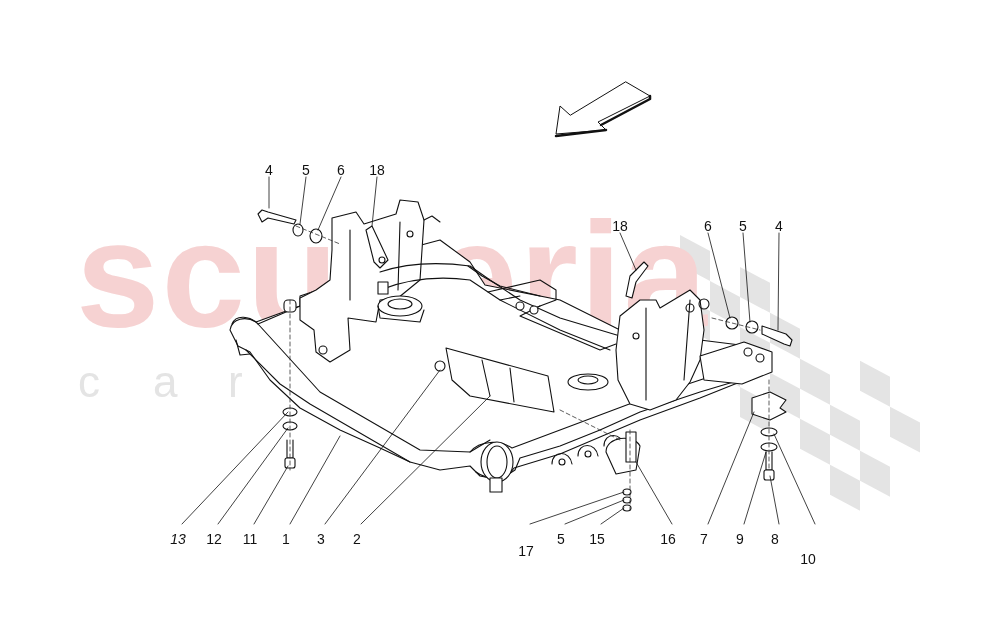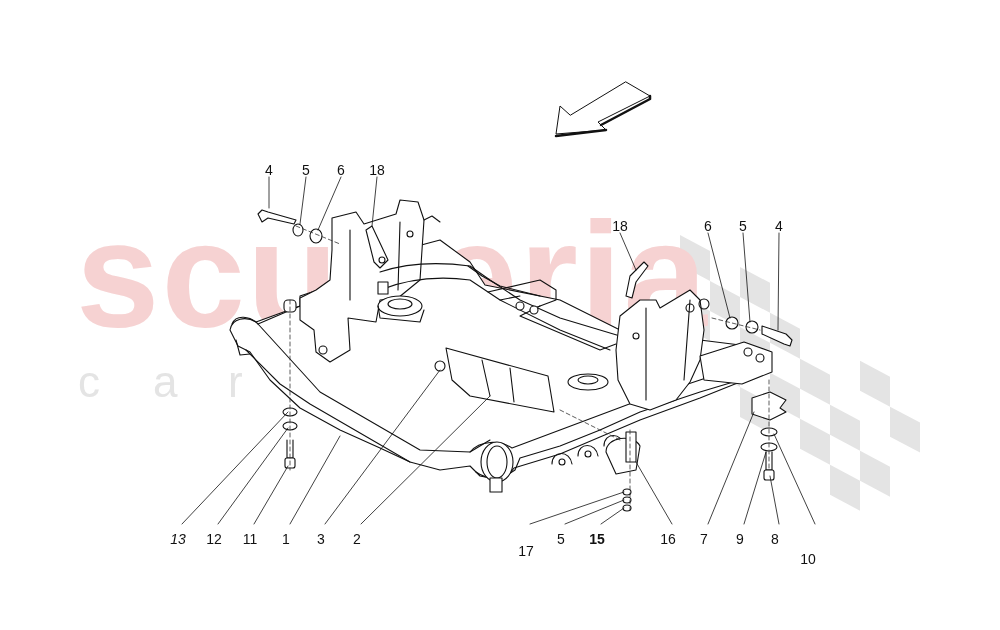--- a/index.html
+++ b/index.html
@@ -184,20 +184,20 @@
   <div class="callout" style="left:743px;top:219px;">5</div>
   <div class="callout" style="left:779px;top:219px;">4</div>
   <div class="callout" style="left:178px;top:532px;font-style:italic;">13</div>
   <div class="callout" style="left:214px;top:532px;">12</div>
   <div class="callout" style="left:250px;top:532px;">11</div>
   <div class="callout" style="left:286px;top:532px;">1</div>
   <div class="callout" style="left:321px;top:532px;">3</div>
   <div class="callout" style="left:357px;top:532px;">2</div>
   <div class="callout" style="left:526px;top:544px;text-align:right;">17</div>
   <div class="callout" style="left:561px;top:532px;">5</div>
-  <div class="callout" style="left:597px;top:532px;font-weight:bold;">15</div>
+  <div class="callout" style="left:597px;top:532px;">15</div>
   <div class="callout" style="left:668px;top:532px;">16</div>
   <div class="callout" style="left:704px;top:532px;">7</div>
   <div class="callout" style="left:740px;top:532px;">9</div>
   <div class="callout" style="left:775px;top:532px;">8</div>
   <div class="callout" style="left:808px;top:532px;margin-top:20px;">10</div>
 
 </div>
 
 </body></html>

